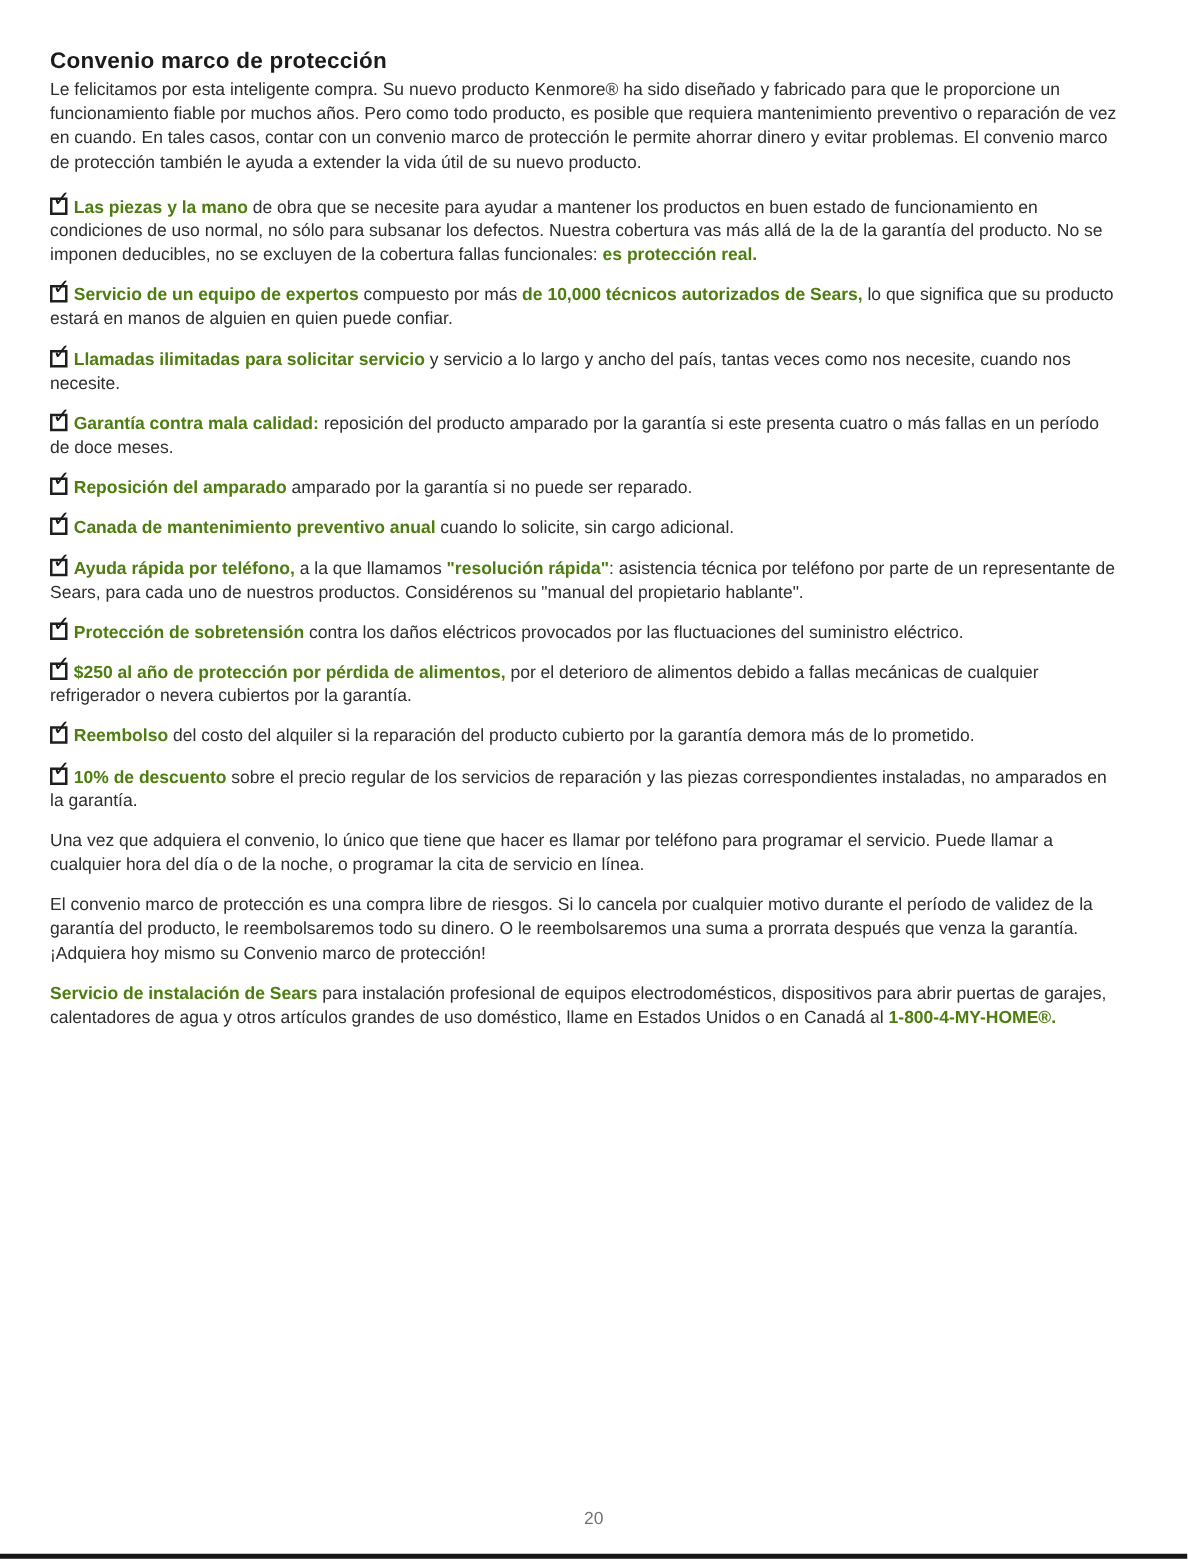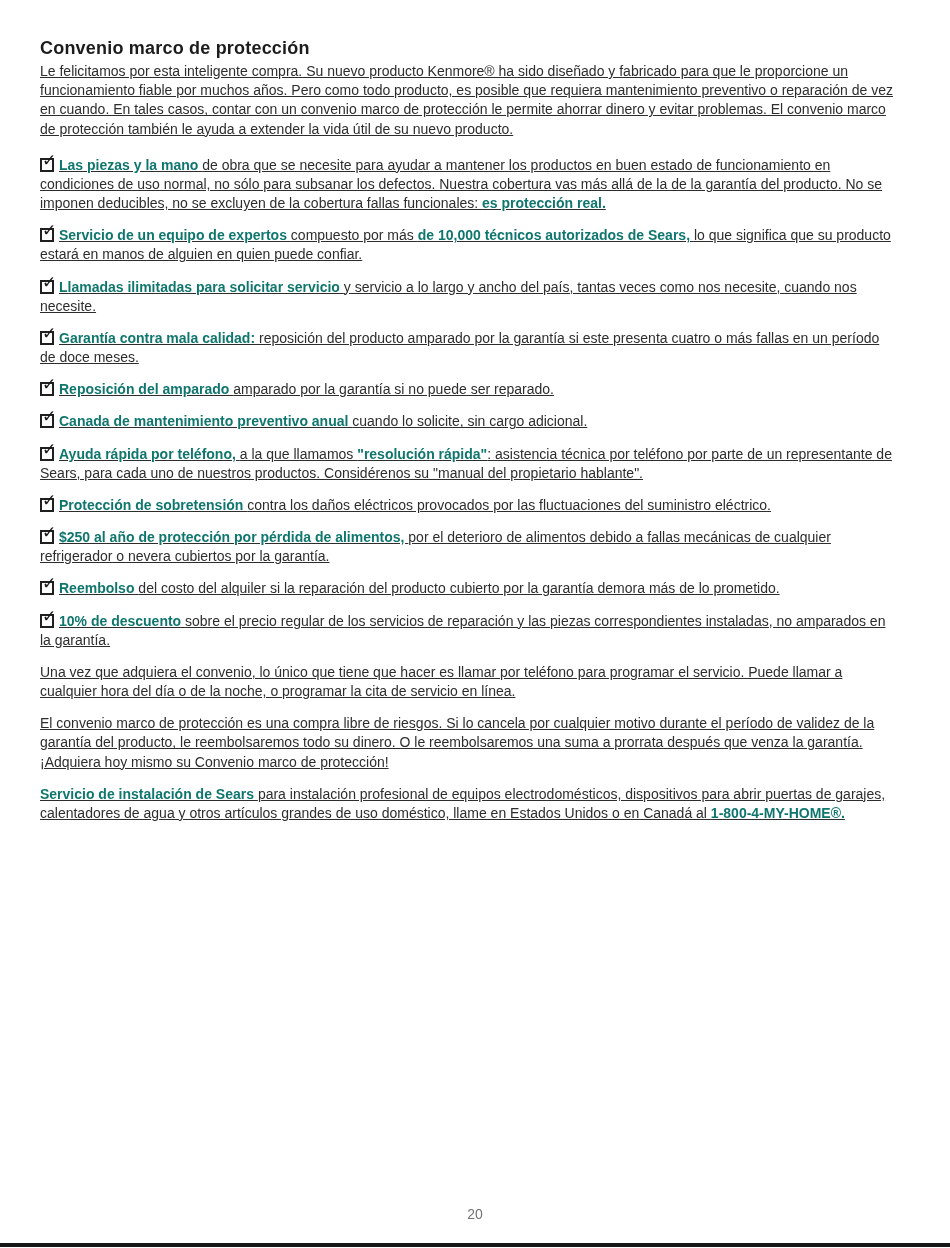--- a/index.html
+++ b/index.html
@@ -19,26 +19,25 @@
     font-size: 18px;
     font-weight: 700;
     color: #1c1c1c;
     margin-bottom: 3px;
     letter-spacing: 0.2px;
   }
   p.block {
     font-size: 14px;
     line-height: 1.37;
     margin-bottom: 13px;
-    text-decoration: underline;
   }
   p.intro { margin-bottom: 17px; }
   p.includes { margin-left: 3px; margin-bottom: 16px; }
   p.item { margin-bottom: 13px; }
-  b.seg { color: #0f766e; }
+  b.seg { color: #4d7c0f; }
   p.bold-block { font-weight: 700; color: #1b1b1b; }
   .cb {
     display: inline-block;
     width: 14px;
     height: 14px;
     border: 2px solid #1f1f1f;
     position: relative;
     vertical-align: -2px;
     margin-right: 5px;
     background: #fff;

